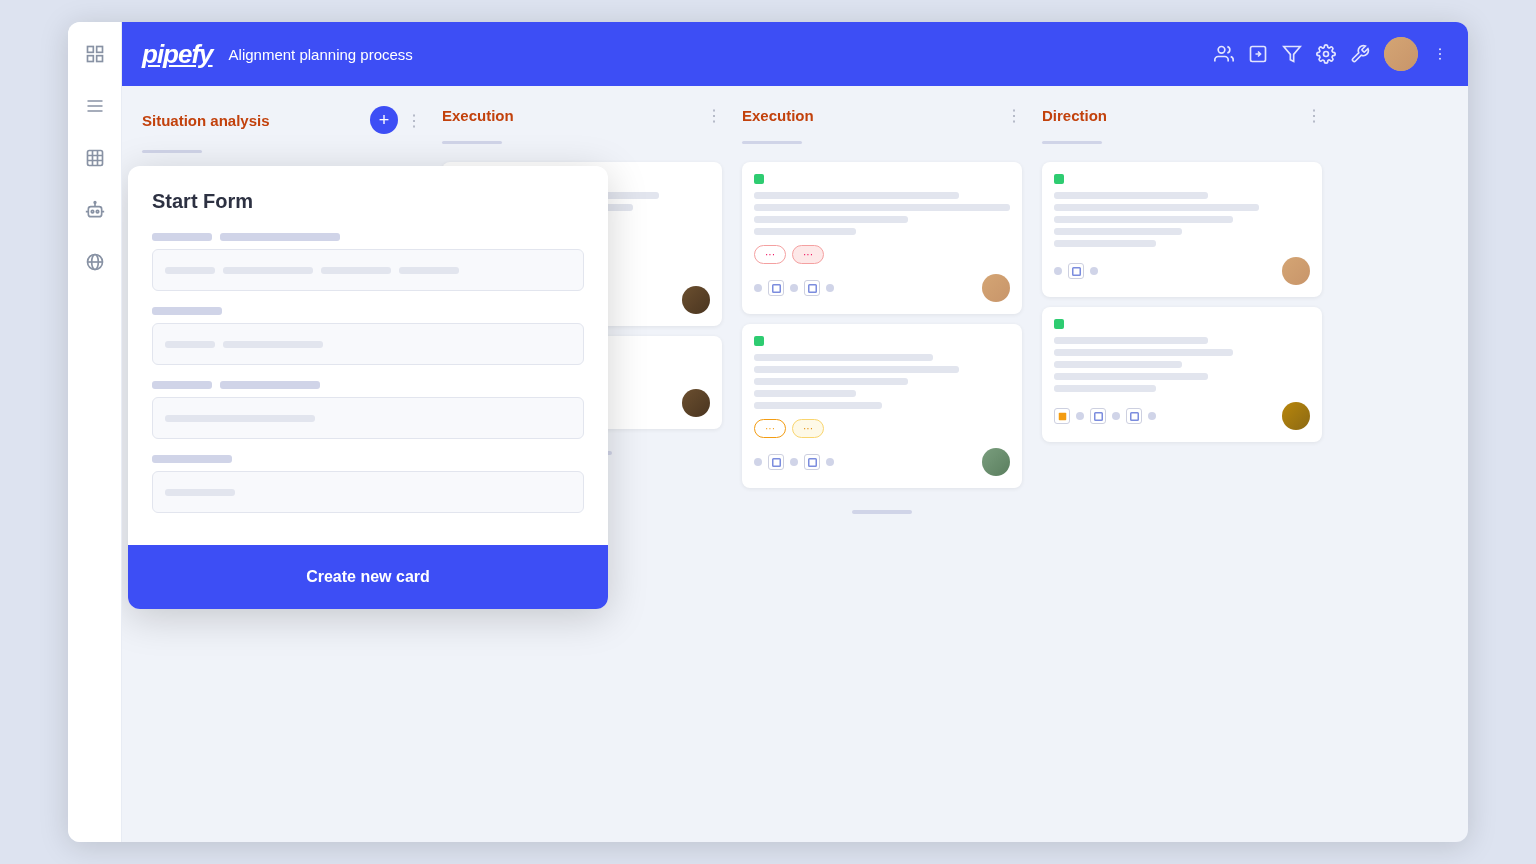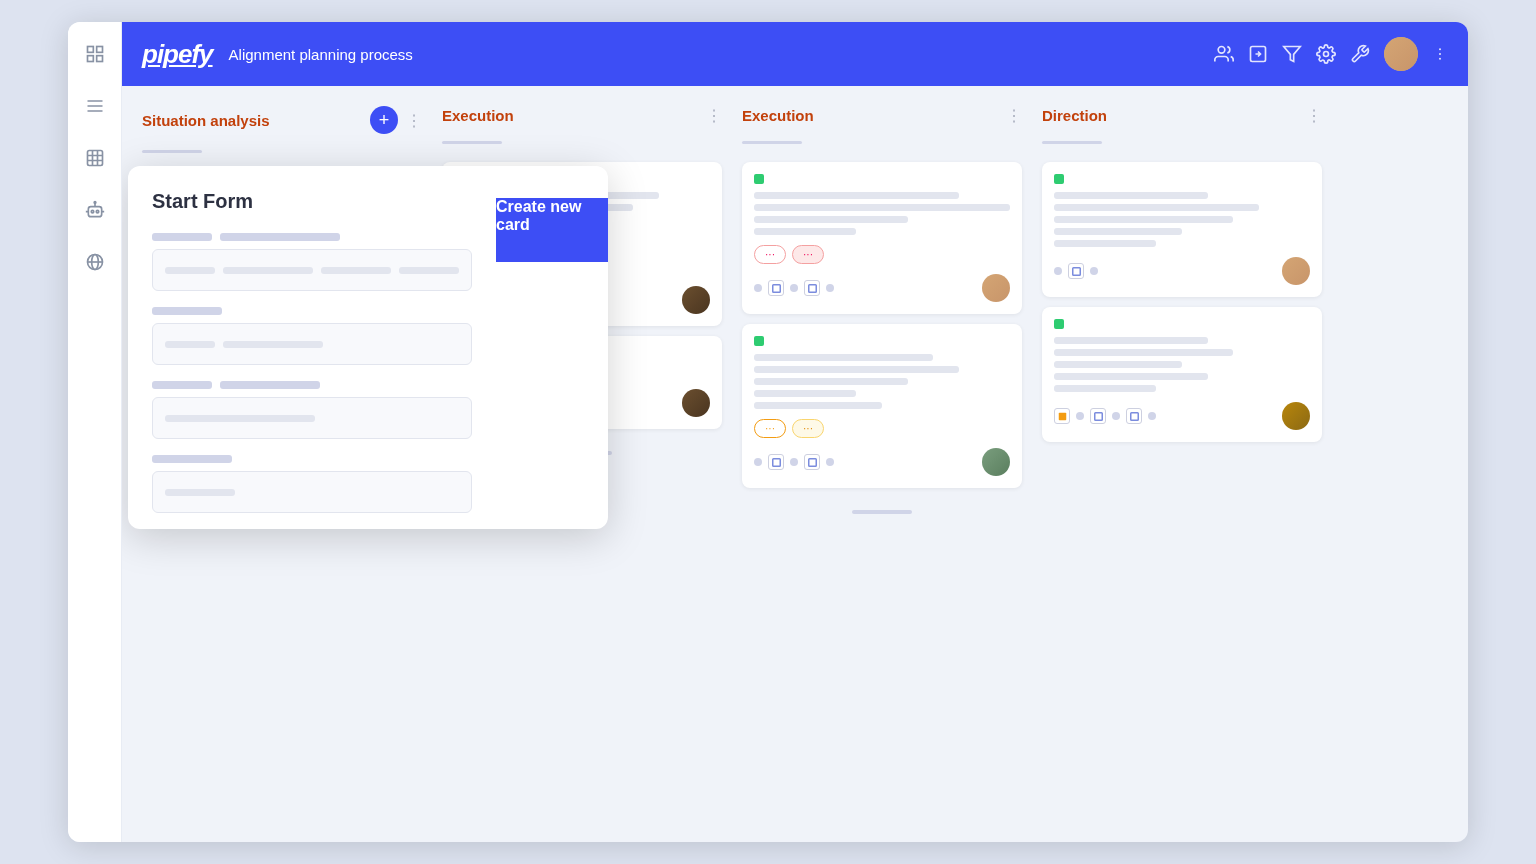--- a/index.html
+++ b/index.html
@@ -271,20 +271,21 @@
     
     .overlay-panel {
       position: absolute;
       left: -14px;
       top: 60px;
       width: 480px;
       background: #fff;
       border-radius: 12px;
       box-shadow: 0 8px 40px rgba(0,0,0,0.18);
       display: flex;
+      flex-direction: column;
       overflow: hidden;
       z-index: 100;
     }
     .panel-content {
       padding: 24px 24px 0 24px;
       flex: 1;
     }
     .panel-title {
       font-size: 20px;
       font-weight: 700;
@@ -324,23 +325,24 @@
     .form-input-row {
       display: flex;
       gap: 8px;
       align-items: center;
     }
 
     .panel-footer {
       height: 64px;
       background: #3d4ef5;
       display: flex;
+      align-items: center;
       justify-content: center;
       cursor: pointer;
-      margin-top: 32px;
+      margin-top: 16px;
     }
     .panel-footer-text {
       color: #fff;
       font-size: 16px;
       font-weight: 600;
     }
 
     
     .face-1 { background: linear-gradient(135deg, #8B6F47 0%, #6B4F2F 100%); }
     .face-2 { background: linear-gradient(135deg, #6B4F2F 0%, #4a3520 100%); }

